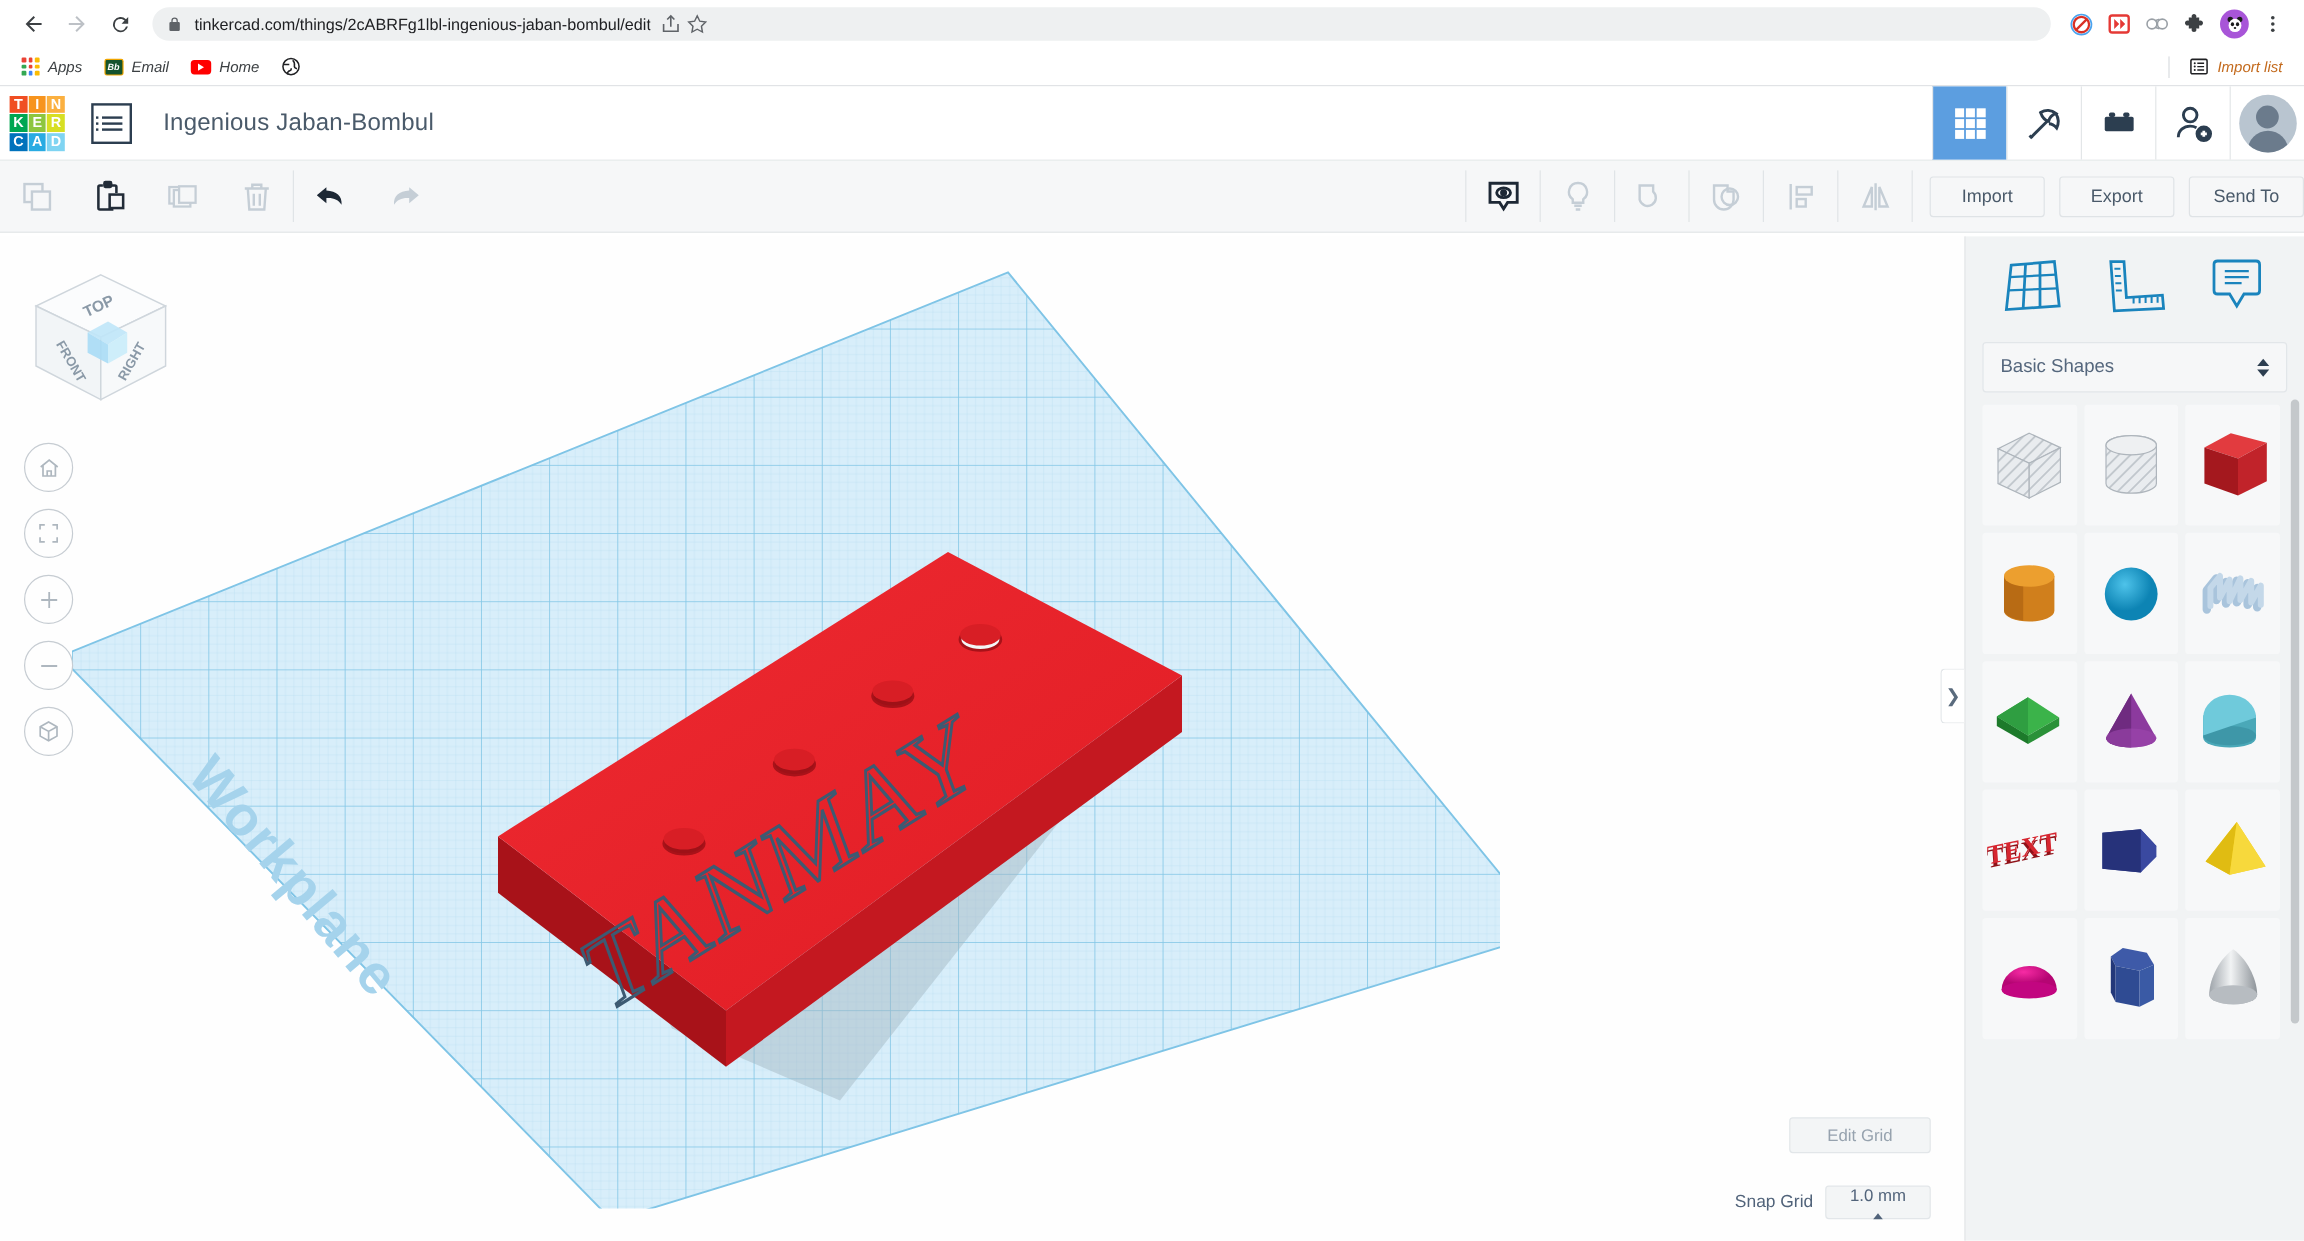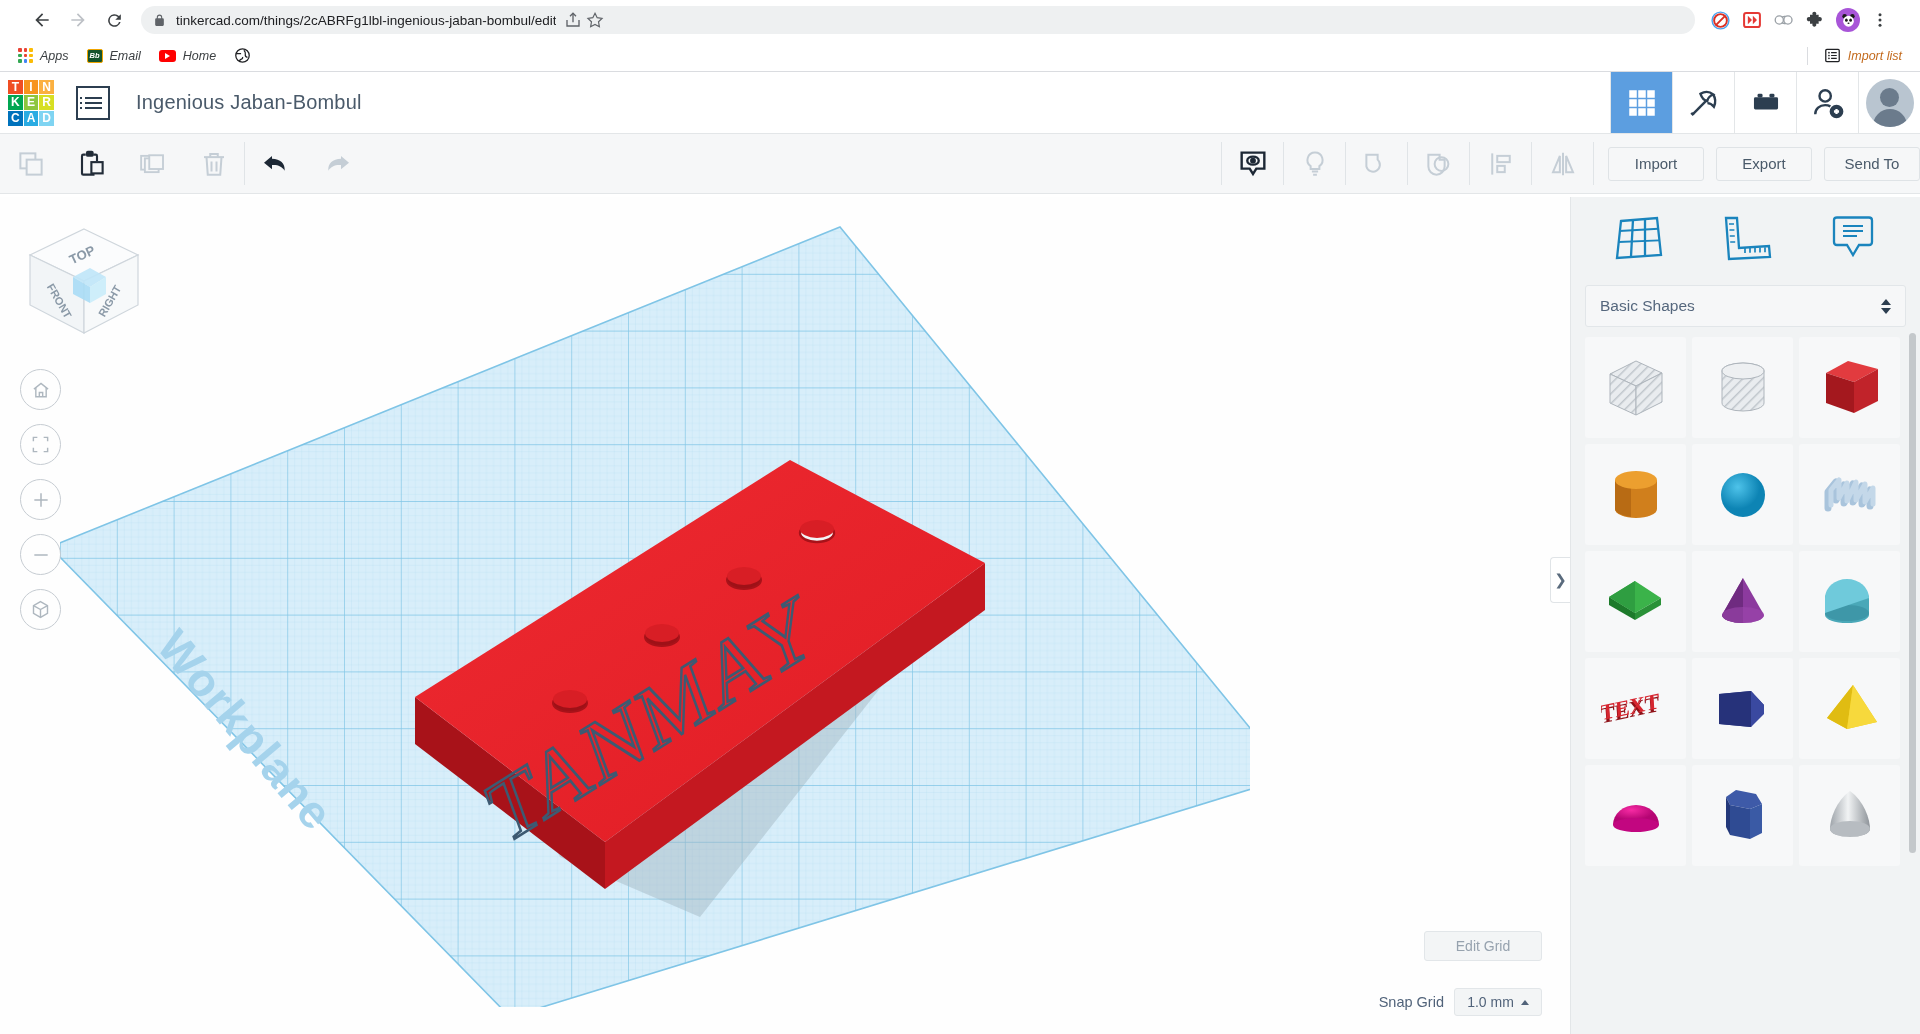--- a/index.html
+++ b/index.html
@@ -6,21 +6,21 @@
   html, body {
     width: 1920px; height: 1034px; overflow: hidden;
     font-family: "Liberation Sans", sans-serif;
     background: #fff;
   }
   #app { position: relative; width: 1920px; height: 1034px; }
 
   
   .browser-toolbar {
     height: 40px; display: flex; align-items: center;
-    padding: 0 25px; background: #fff; gap: 2px;
+    padding: 0 11px; background: #fff; gap: 2px;
   }
   .nav-btn {
     width: 34px; height: 34px; display: flex; align-items: center;
     justify-content: center; border-radius: 50%; color: #5f6368;
     font-size: 19px; flex: none;
   }
   .nav-btn.dim { color: #bdc1c6; }
   .omnibox {
     flex: 1; height: 28px; background: #eef0f1; border-radius: 14px;
     display: flex; align-items: center; padding: 0 12px; margin: 0 8px;
@@ -166,35 +166,35 @@
   .edit-grid-btn {
     width: 118px; height: 30px; border: 1px solid #e2e6e9; border-radius: 3px;
     background: #f3f5f6; color: #96a2ae; font-size: 14px;
     display: flex; align-items: center; justify-content: center;
   }
   .snap-row { display: flex; align-items: center; gap: 10px; }
   .snap-label { font-size: 14.5px; color: #51637a; }
   .snap-select {
     width: 88px; height: 28px; border: 1px solid #e2e6e9; border-radius: 3px;
     background: #f3f5f6; color: #51637a; font-size: 14px;
-    display: flex; align-items: center; justify-content: center; gap: 7px;
+    display: flex; align-items: center; justify-content: center; gap: 7px; flex-direction: column;
   }
   .tri-up { width:0;height:0;border-left:4px solid transparent;border-right:4px solid transparent;border-bottom:5px solid #51637a; }
 
   
   .panel-toggle {
     position: absolute; right: 0; top: 360px; width: 20px; height: 46px;
     background: #fff; border: 1px solid #e0e4e7; border-right: none;
     border-radius: 4px 0 0 4px; display: flex; align-items: center;
     justify-content: center; color: #5a6b7d; font-size: 15px; z-index: 5;
   }
 
   
   .right-panel {
-    width: 350px; background: #f1f3f4; border-left: 1px solid #e3e6e8;
+    width: 283px; background: #f1f3f4; border-left: 1px solid #e3e6e8;
     display: flex; flex-direction: column; flex: none; position: relative;
   }
   .panel-tabs {
     height: 82px; display: flex; align-items: center; justify-content: space-around;
     padding: 0 14px;
   }
   .panel-tab { width: 70px; height: 60px; display: flex; align-items: center; justify-content: center; }
   .dropdown-wrap { padding: 6px 14px 10px; }
   .shape-dropdown {
     height: 42px; background: #f6f7f8; border: 1px solid #e2e6e9; border-radius: 3px;

